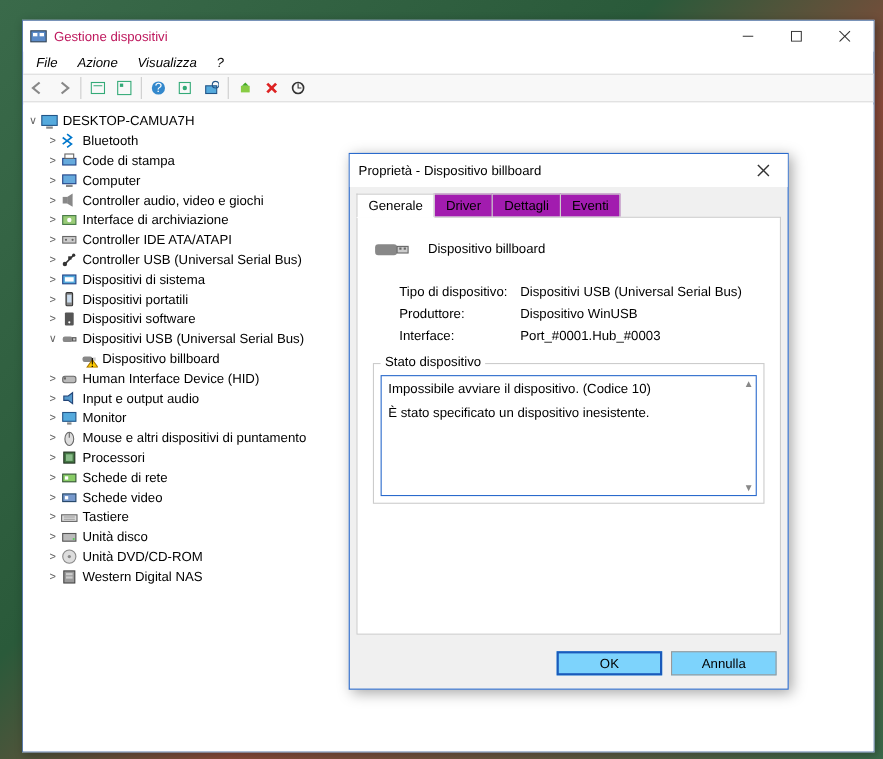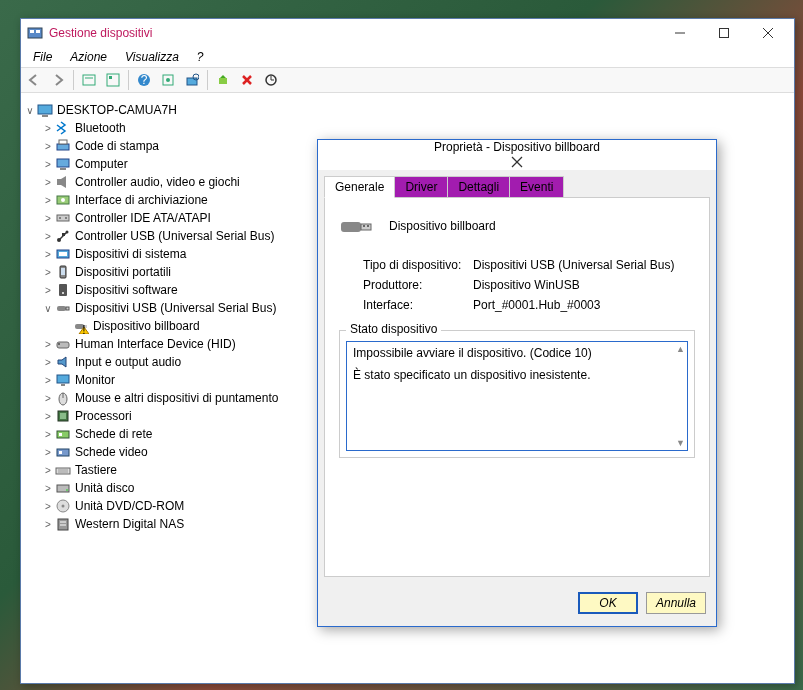--- a/index.html
+++ b/index.html
@@ -25,37 +25,37 @@
 .tree { font-size: 12px; }
 .tree-row { display: flex; align-items: center; height: 18px; white-space: nowrap; }
 .tree-row .expander { width: 14px; text-align: center; color: #666; font-size: 10px; cursor: default; }
 .tree-row .node-icon { width: 16px; height: 16px; margin-right: 4px; display: inline-flex; align-items: center; justify-content: center; }
 .tree-row .label { }
 .indent-1 { padding-left: 18px; }
 .indent-2 { padding-left: 36px; }
 
 
 .dialog { position: absolute; left: 317px; top: 139px; width: 400px; background: #f0f0f0; border: 1px solid #2a6acc; box-shadow: 3px 3px 12px rgba(0,0,0,0.35); }
-.dialog .dlg-title { height: 30px; background: #fff; display: flex; align-items: center; padding: 0 8px; flex-direction: column; }
+.dialog .dlg-title { height: 30px; background: #fff; display: flex; align-items: center; padding: 0 8px; }
 .dialog .dlg-title .t { flex: 1; }
 .dialog .dlg-title .close { width: 28px; height: 24px; display: flex; align-items: center; justify-content: center; }
 .dialog .tabs { display: flex; padding: 6px 6px 0 6px; }
 .dialog .tab { padding: 3px 10px; border: 1px solid #ccc; background: #a21caf; margin-right: -1px; position: relative; }
 .dialog .tab.active { background: #fff; border-bottom: 1px solid #fff; z-index: 2; }
 .dialog .tab-body { margin: 0 6px 6px 6px; border: 1px solid #ccc; background: #fff; padding: 14px; position: relative; top: -1px; min-height: 380px; }
 .dialog .dev-header { display: flex; align-items: center; gap: 14px; margin-bottom: 18px; }
 .dialog .dev-icon { width: 36px; height: 28px; }
 .dialog .kv { display: flex; margin: 6px 0 6px 24px; }
 .dialog .kv .k { width: 110px; }
 .dialog .fieldset { border: 1px solid #ccc; margin-top: 18px; }
 .dialog .fieldset .legend { position: relative; top: -9px; left: 6px; background: #fff; padding: 0 4px; display: inline-block; text-align: center; }
 .dialog .status-box { margin: -4px 6px 6px 6px; height: 110px; border: 1px solid #2a6acc; background: #fff; padding: 4px 6px; overflow: auto; position: relative; }
 .dialog .status-box .sb-arrow { position: absolute; right: 2px; font-size: 9px; color: #888; }
 .dialog .dlg-buttons { display: flex; justify-content: flex-end; gap: 8px; padding: 8px 10px 12px; }
-.dialog .btn { width: 60px; height: 22px; border: 1px solid #999; background: #fef9c3; display: flex; align-items: center; justify-content: center; font-style: italic; }
+.dialog .btn { width: 96px; height: 22px; border: 1px solid #999; background: #7dd3fc; display: flex; align-items: center; justify-content: center; }
 .dialog .btn.primary { border: 2px solid #1a5abb; }
 
 svg { display: block; }
 </style>
 </head>
 <body>
 
 <div class="desktop-bg"></div>
 
 <div class="window">

